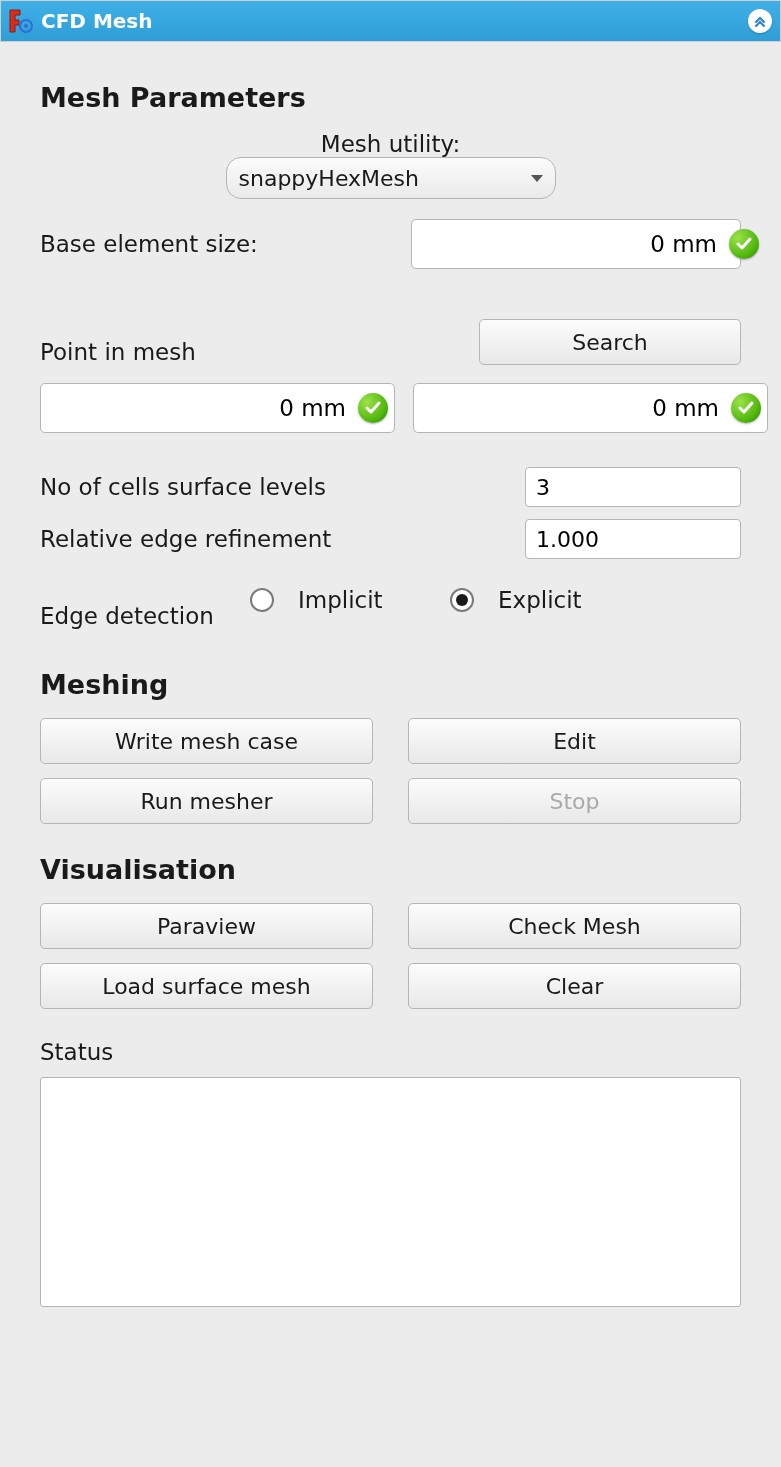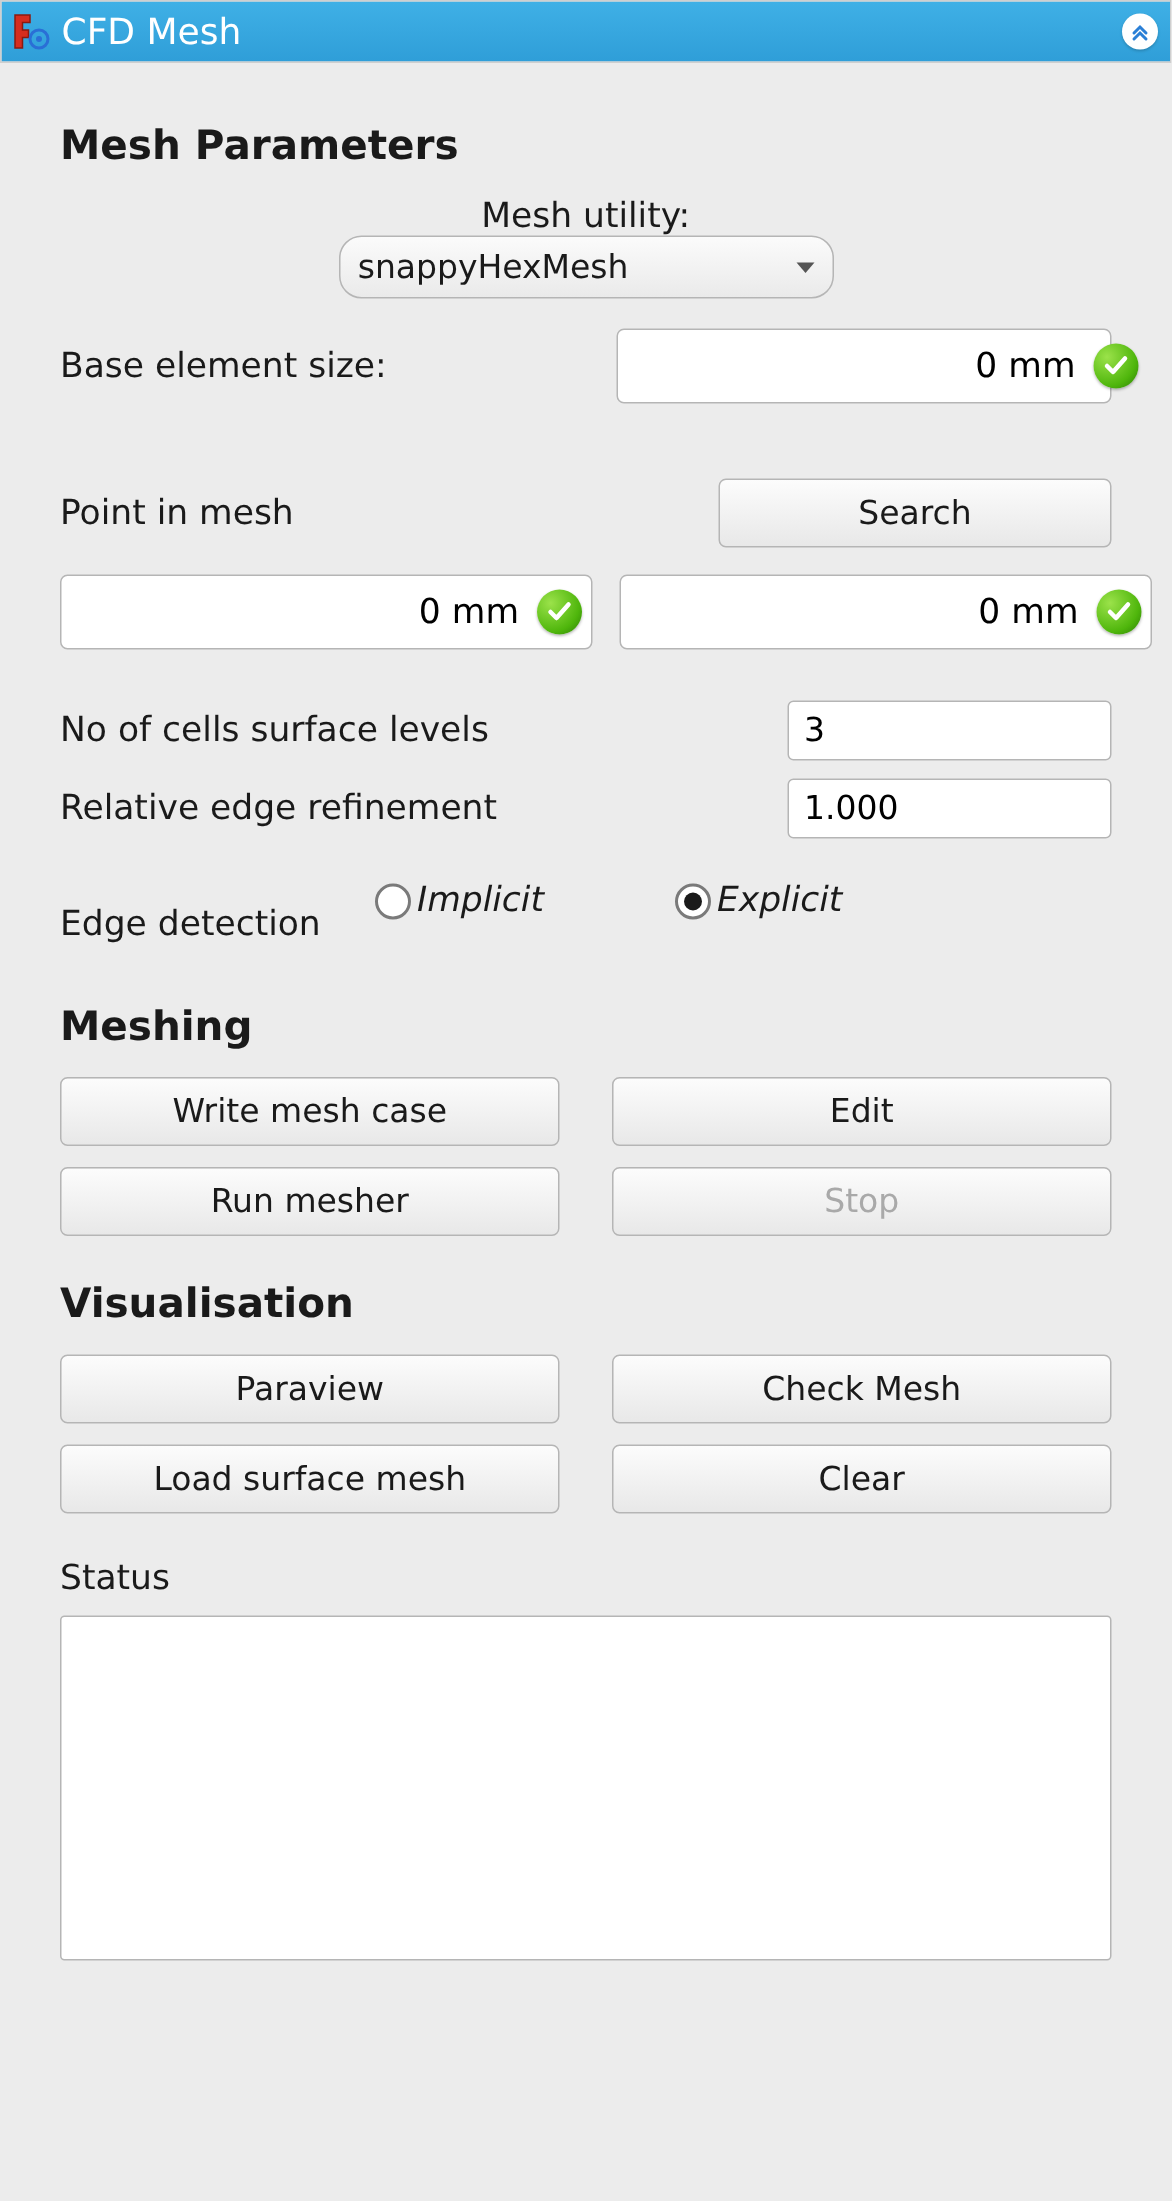--- a/index.html
+++ b/index.html
@@ -23,22 +23,22 @@
     color: #fff;
     border: 1px solid #cfcfcf;
   }
   .titlebar .app-icon {
     width: 28px; height: 28px;
     display: flex; align-items: center; justify-content: center;
     margin-right: 6px;
     position: relative;
   }
   .titlebar .title-text {
-    font-weight: 400;
-    font-size: 24px;
+    font-weight: 700;
+    font-size: 20px;
   }
   .titlebar .collapse-btn {
     margin-left: auto;
     width: 24px; height: 24px;
     background: #fff;
     border-radius: 50%;
     display: flex; align-items: center; justify-content: center;
     box-shadow: 0 1px 2px rgba(0,0,0,0.2);
     cursor: pointer;
   }
@@ -177,21 +177,21 @@
   .btn.disabled { color: #a9a9a9; cursor: default; }
   .btn-grid {
     display: grid;
     grid-template-columns: 1fr 1fr;
     gap: 14px 35px;
     margin-bottom: 10px;
   }
 
   .search-btn-row {
     display: flex;
-    align-items: center;
+    align-items: flex-end;
     margin-bottom: 18px;
   }
   .search-btn { width: 262px; }
 
   .status-label {
     font-size: 23px;
     margin: 30px 0 12px 0;
   }
   .status-box {
     width: 100%;
@@ -202,21 +202,21 @@
     padding: 8px;
     font-size: 20px;
     resize: none;
     outline: none;
   }
 
   .row-gap { margin-bottom: 20px; flex-direction: column; }
   .row-tight { margin-bottom: 12px; }
 
   .edge-row { margin-top: 8px; margin-bottom: 40px; }
-  .edge-row .opt { display: flex; align-items: flex-end; gap: 4px; font-style: italic; }
+  .edge-row .opt { display: flex; align-items: center; gap: 24px; }
 
 </style>
 </head>
 <body>
 
 <div class="titlebar">
   <span class="app-icon">
     <svg width="26" height="26" viewBox="0 0 26 26">
       <path d="M2 2 L12 2 L12 7 L7 7 L7 12 L11 12 L11 17 L7 17 L7 24 L2 24 Z" fill="#d62d1e" stroke="#8a1a10" stroke-width="1"></path>
       <circle cx="18" cy="18" r="6" fill="none" stroke="#2a6fd6" stroke-width="2"></circle>

